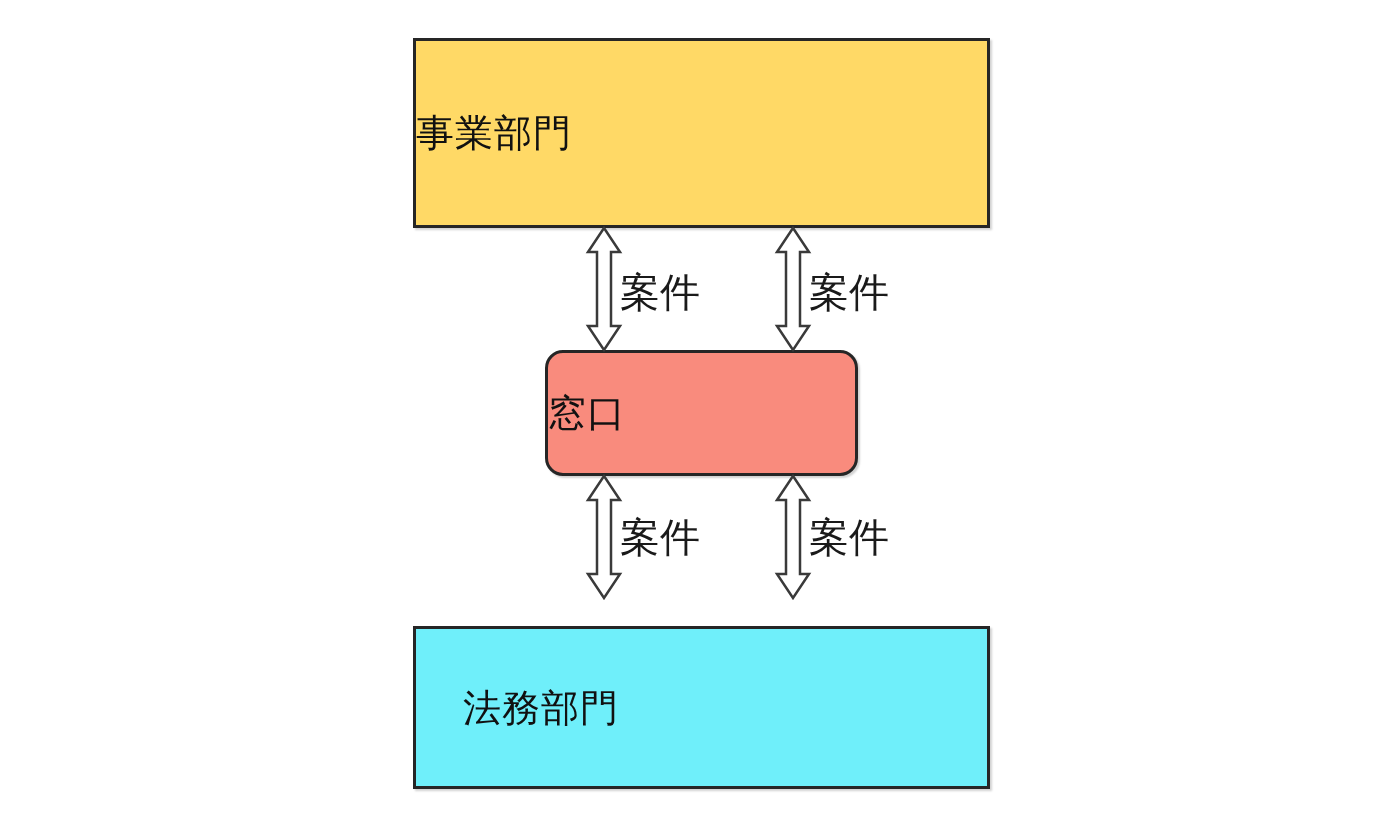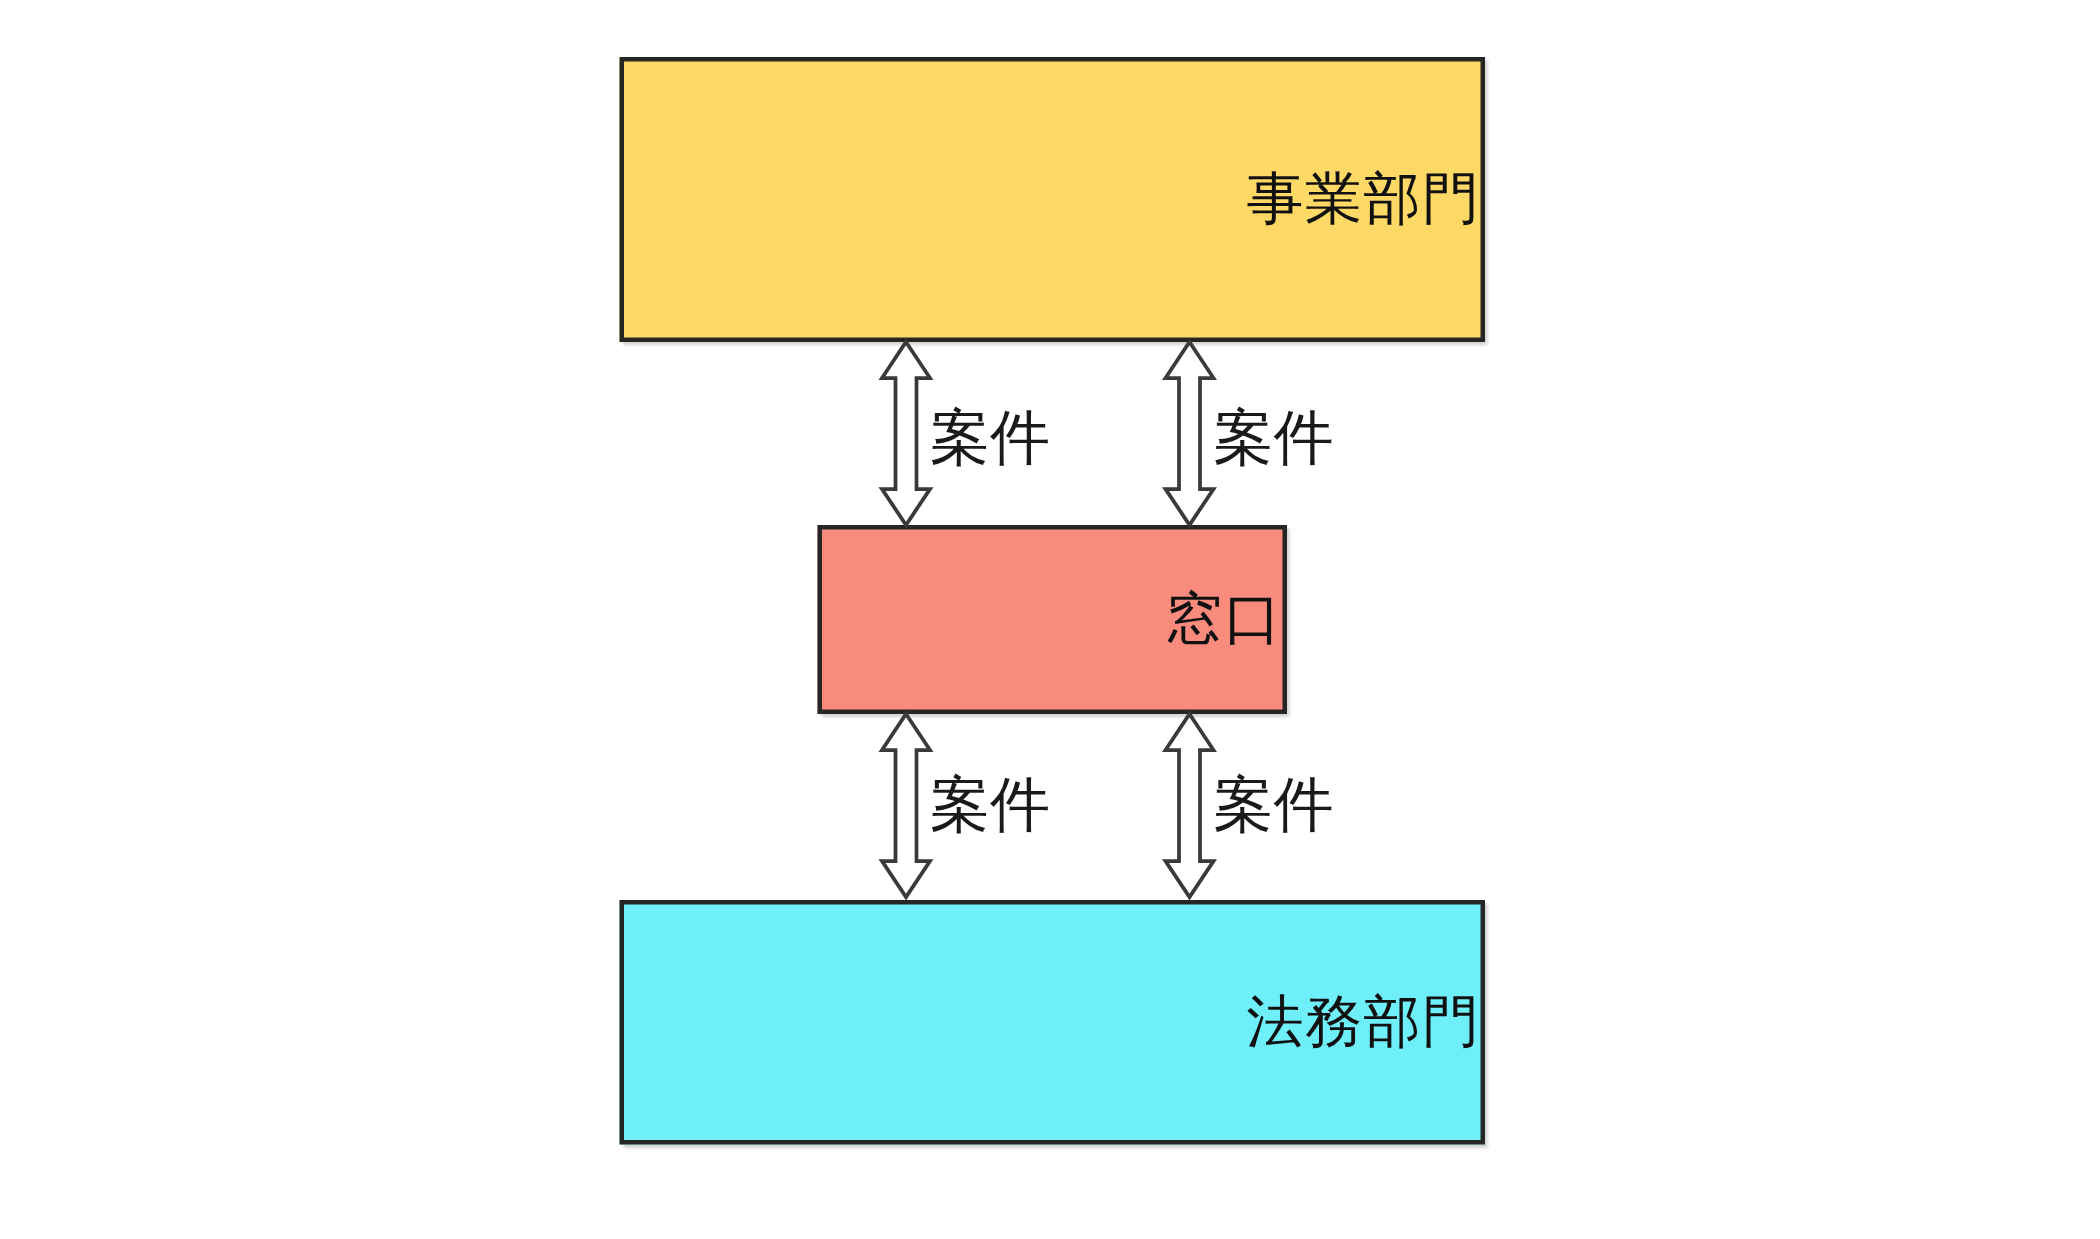--- a/index.html
+++ b/index.html
@@ -19,46 +19,48 @@
     overflow: hidden;
   }
 
   
   .node {
     position: absolute;
     box-sizing: border-box;
     border: 3px solid #262626;
     display: flex;
     align-items: center;
-    justify-content: flex-end;
+    justify-content: flex-start;
     box-shadow: 2px 2px 2px rgba(0,0,0,0.18);
   }
   .node-label {
     font-size: 38px;
     line-height: 1;
     color: #111111;
     letter-spacing: 1px;
     white-space: nowrap;
     user-select: none;
   }
 
   #node-business {
     left: 413px;  top: 38px;
     width: 577px; height: 190px;
     background: #FFD966;
   }
   #node-window {
     left: 545px;  top: 350px;
     width: 313px; height: 126px;
     background: #F98B7D;
+    border-radius: 18px;
   }
   #node-legal {
-    left: 413px;  top: 600px;
+    left: 413px;  top: 626px;
     width: 577px; height: 163px;
     background: #6FEFFA;
+    padding-left: 47px;
   }
 
   
   #arrow-layer {
     position: absolute;
     left: 0; top: 0;
     width: 1400px; height: 826px;
     pointer-events: none;
   }
   .arrow-shape {

